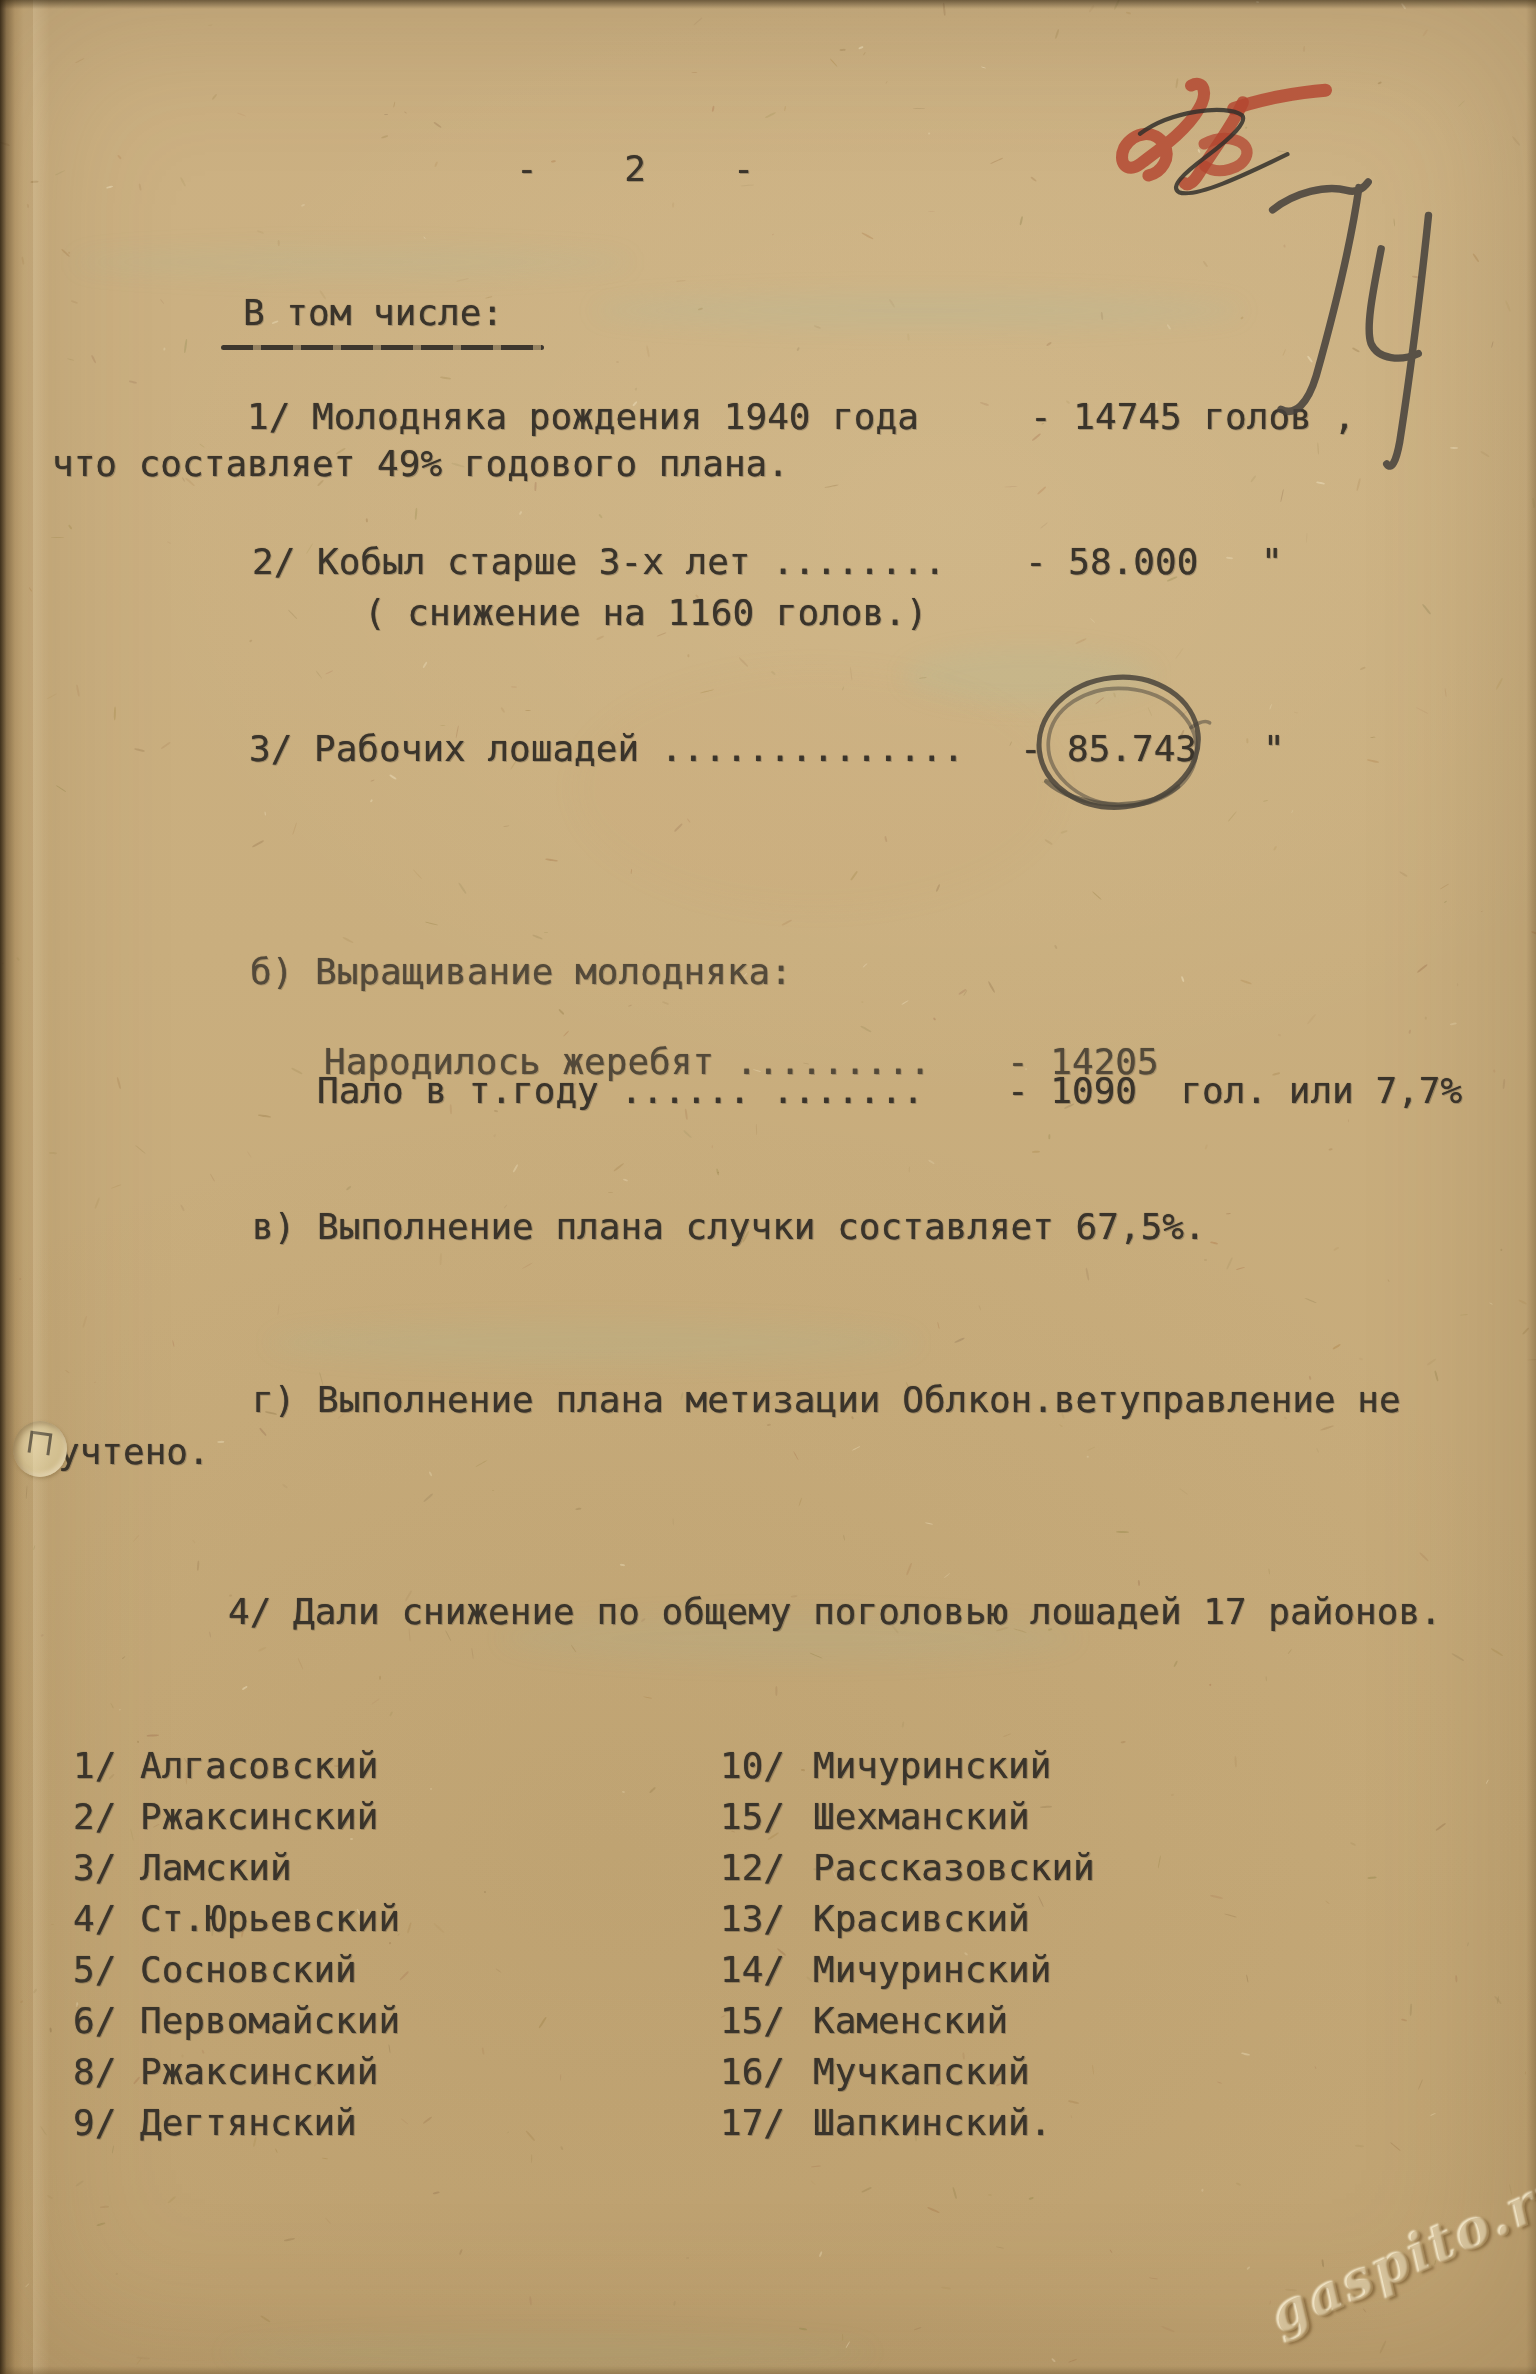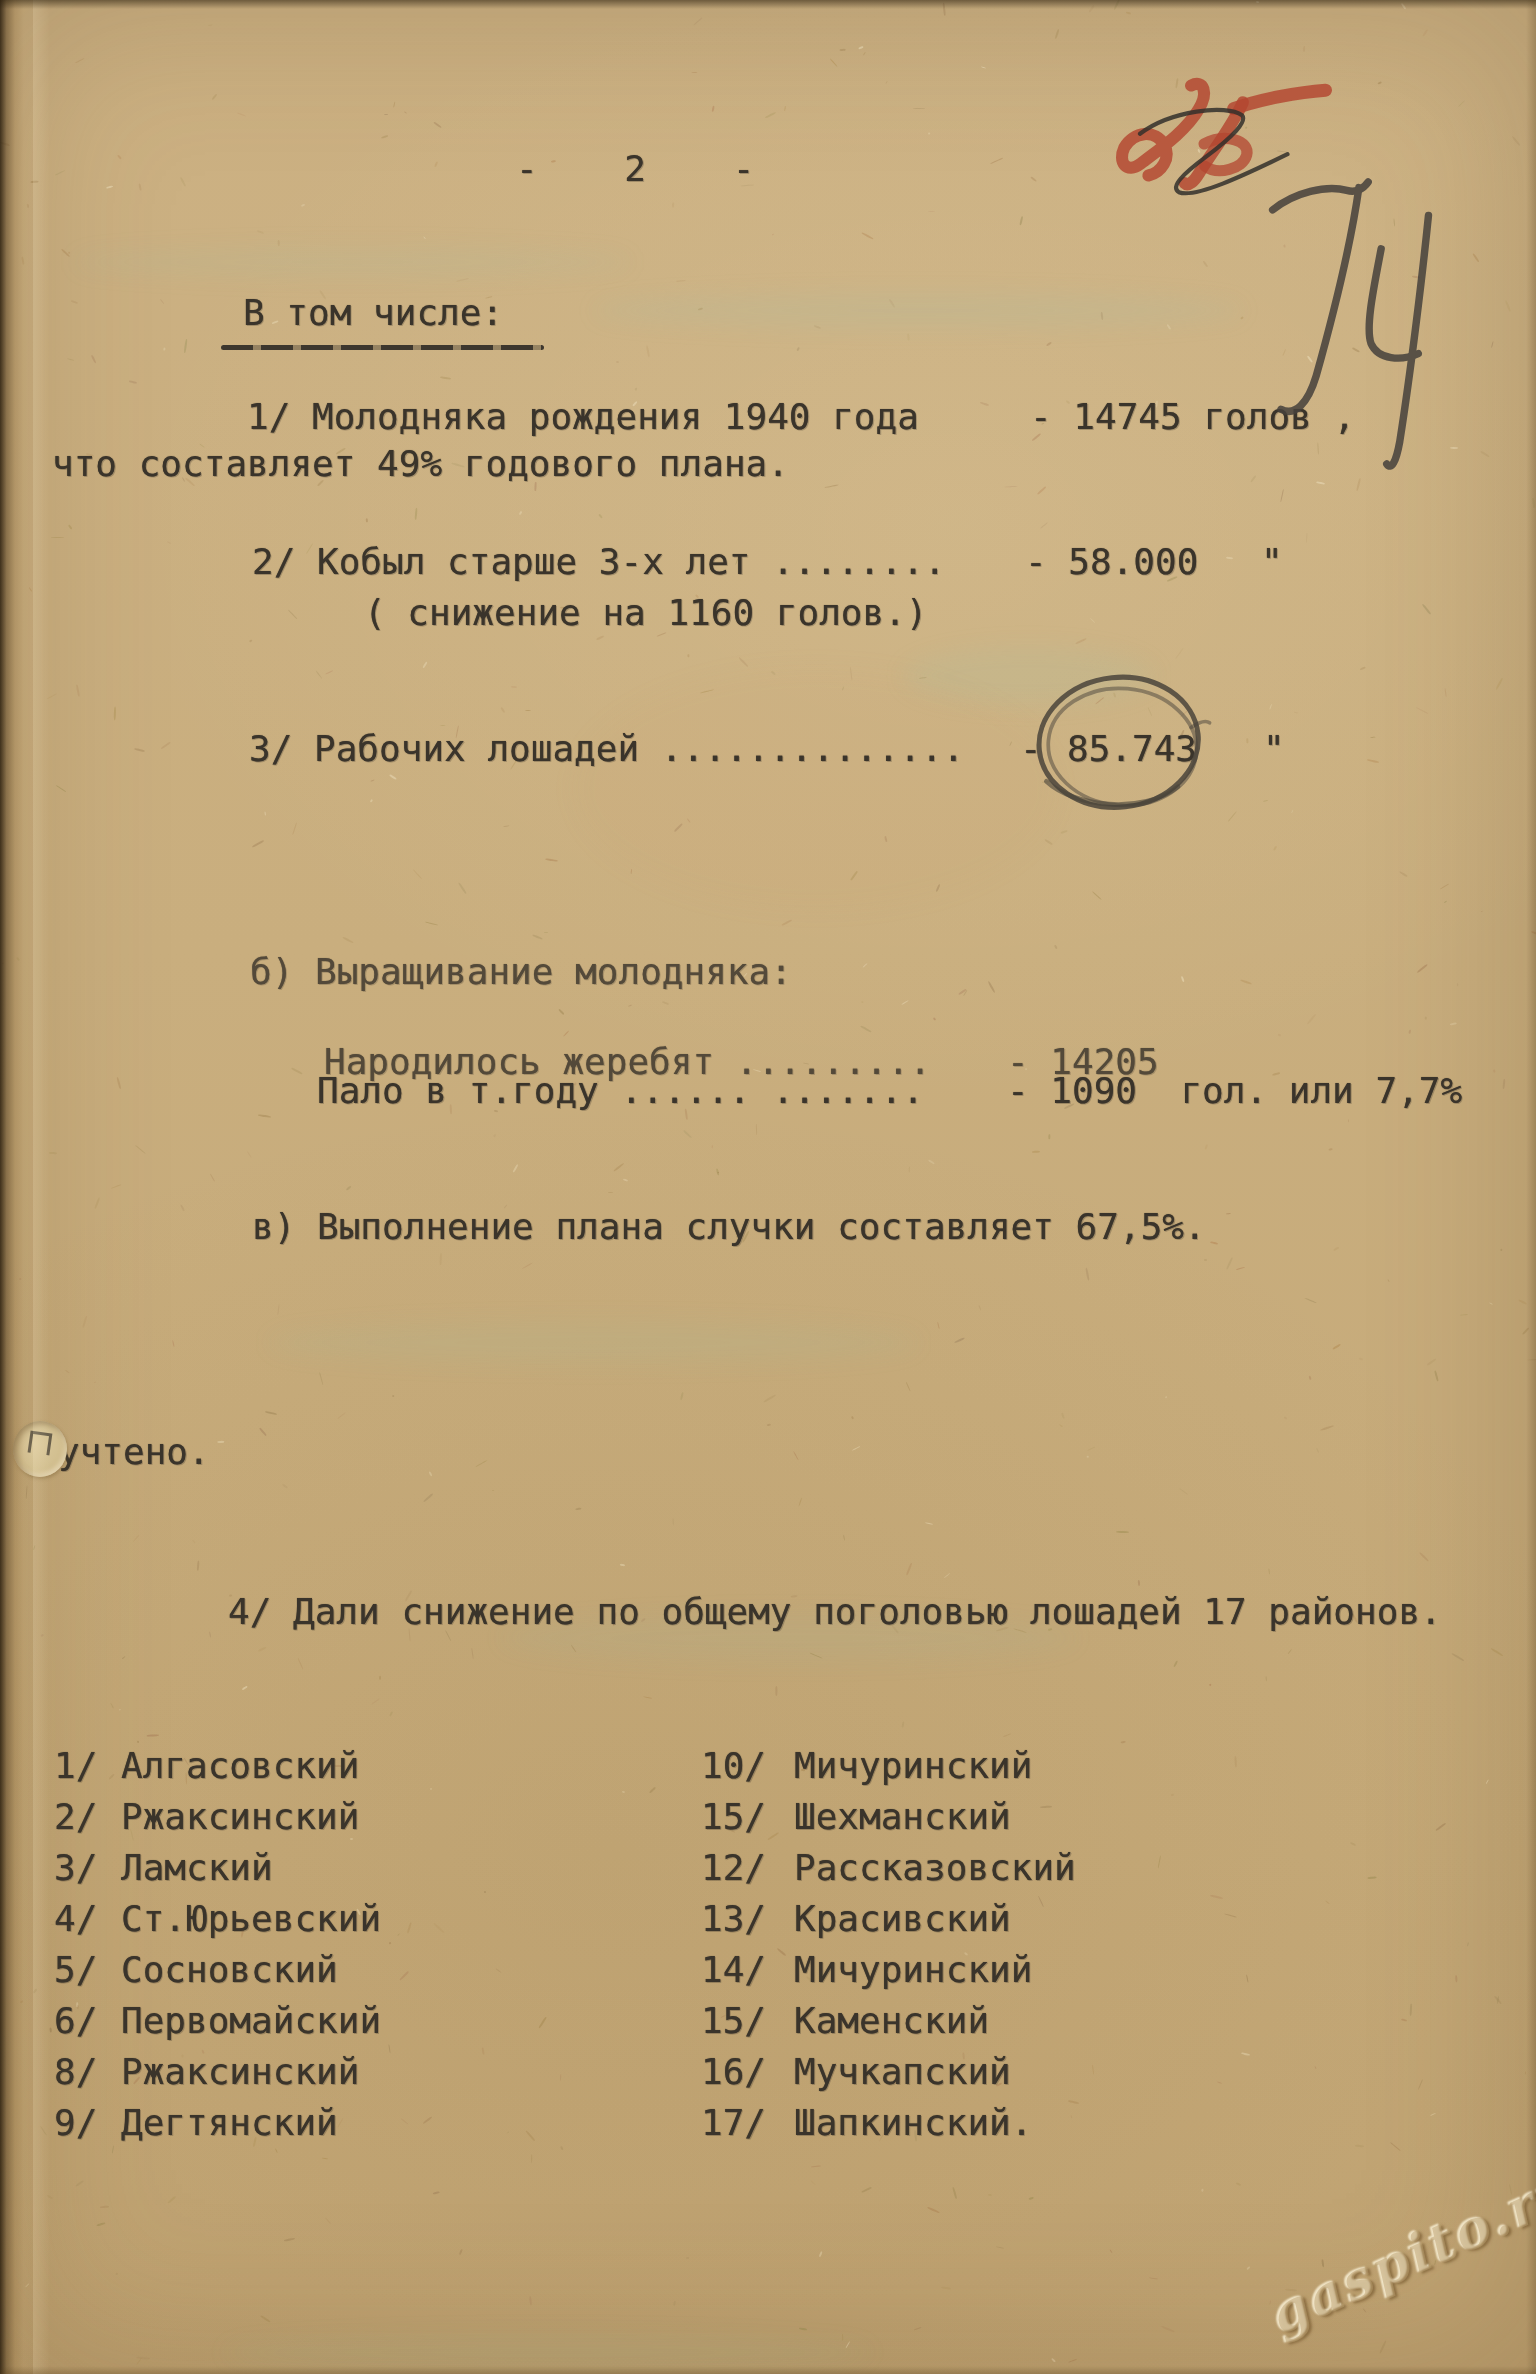--- a/index.html
+++ b/index.html
@@ -21,21 +21,21 @@
          filter:blur(0.3px);}
   .line{position:absolute;left:0;width:1537px;height:48px;}
   .t{position:absolute;top:0;white-space:pre;}
   .faint{opacity:.82;}
   .hline{position:absolute;left:221px;top:345px;width:323px;height:4.6px;border-radius:2.8px;
          background:repeating-linear-gradient(90deg,#3d372e 0 32px, rgba(61,55,46,.38) 32px 40px);
          filter:blur(0.4px);}
   .pagenum{letter-spacing:0;}
 
   .col{position:absolute;font-size:36px;}
-  .drow{height:51px;white-space:pre;}
+  .drow{height:51px;white-space:pre;margin-left:19px;}
   .dn{display:inline-block;}
   .col-left{left:54px;top:1748px;}
   .col-left .dn{width:67px;}
   .col-right{left:701px;top:1748px;}
   .col-right .dn{width:93px;}
 
   .marks{position:absolute;left:0;top:0;pointer-events:none;}
 
   .hole{position:absolute;left:13px;top:1421px;width:54px;height:56px;border-radius:50%;
         background:radial-gradient(circle at 40% 40%, #dcca9d 0%, #d2bf90 55%, #c4ab79 100%);
@@ -680,20 +680,23 @@
     </div>
     <div class="line" style="top:1073px">
       <span class="t" style="left:317px">Пало в т.году ...... .......</span>
       <span class="t" style="left:1007px">- 1090  гол. или 7,7%</span>
     </div>
 
     <div class="line" style="top:1209px">
       <span class="t" style="left:252px">в) Выполнение плана случки составляет 67,5%.</span>
     </div>
 
+    <div class="line" style="top:1382px">
+      <span class="t" style="left:252px">г) Выполнение плана метизации Облкон.ветуправление не</span>
+    </div>
     <div class="line" style="top:1434px">
       <span class="t" style="left:58px">учтено.</span>
     </div>
 
     <div class="line" style="top:1594px">
       <span class="t" style="left:228px">4/ Дали снижение по общему поголовью лошадей 17 районов.</span>
     </div>
 
     <div class="col col-left">
       <div class="drow"><span class="dn">1/</span><span>Алгасовский</span></div>

